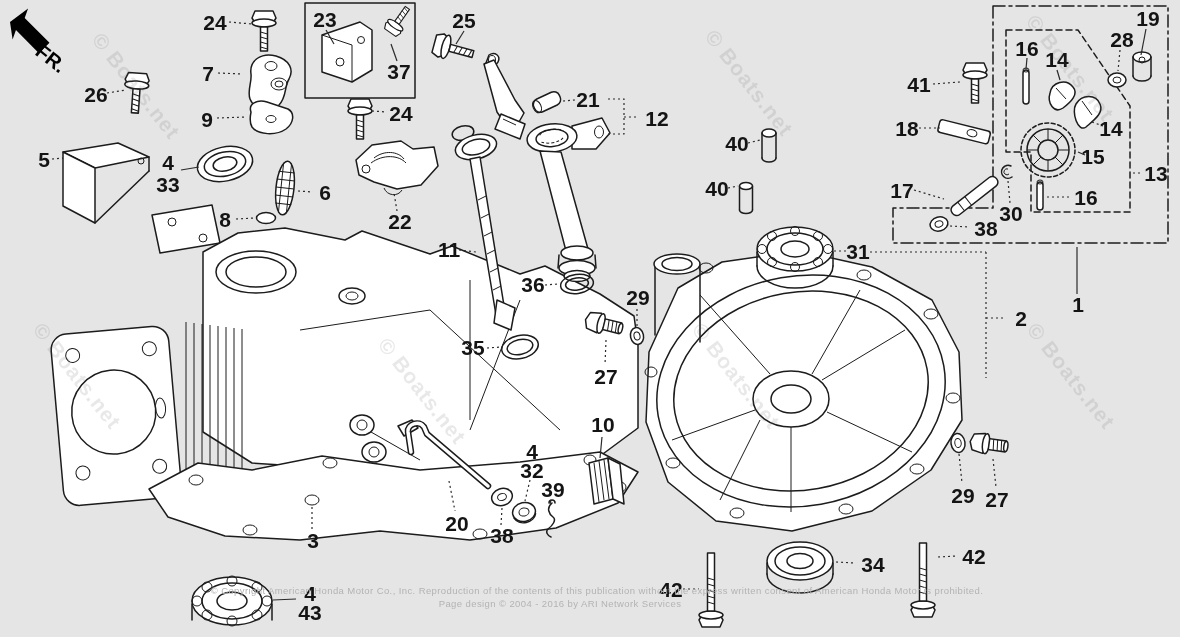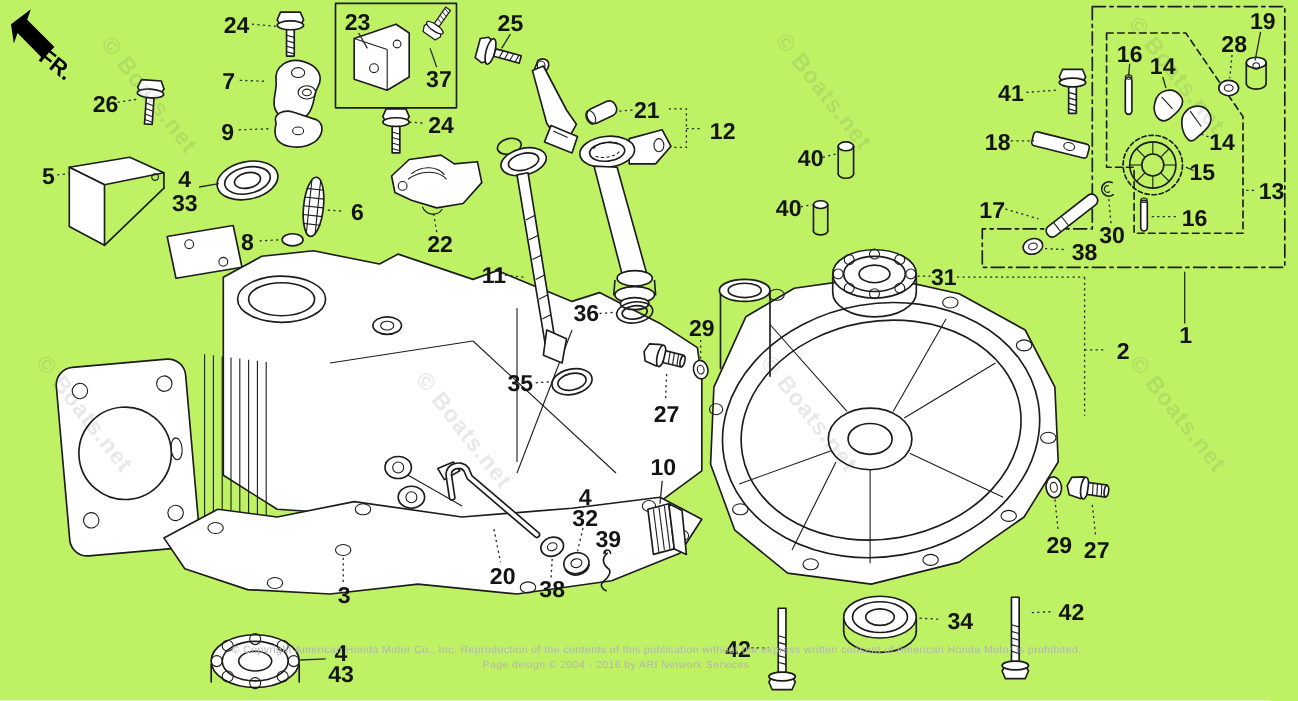--- a/index.html
+++ b/index.html
@@ -1,16 +1,16 @@
 <!DOCTYPE html>
 <html><head>
 <meta charset="utf-8">
 <style>
   html,body{margin:0;padding:0;background:#fff;}
-  .stage{position:relative;width:1180px;height:637px;background:#bef264;overflow:hidden;
+  .stage{position:relative;width:1180px;height:637px;background:#e5e5e5;overflow:hidden;
          font-family:"Liberation Sans",sans-serif;}
   svg{position:absolute;left:0;top:0;}
   .p{stroke:#1c1c1c;stroke-width:1.5;fill:#fff;stroke-linejoin:round;stroke-linecap:round;}
   .pn{stroke:#1c1c1c;stroke-width:1.5;fill:none;stroke-linejoin:round;stroke-linecap:round;}
   .t{stroke:#1c1c1c;stroke-width:1;fill:none;}
   .ld{stroke:#2a2a2a;stroke-width:1.2;stroke-dasharray:2 3;fill:none;}
   .sld{stroke:#2a2a2a;stroke-width:1.2;fill:none;}
   .lbl{font:600 21px "Liberation Sans",sans-serif;fill:#141414;text-anchor:middle;}
   .wm{font:700 21px "Liberation Sans",sans-serif;fill:#555;opacity:0.13;letter-spacing:1px;}
   .ftr{font:400 9.5px "Liberation Sans",sans-serif;fill:#b3b3b3;text-anchor:middle;letter-spacing:.4px;}

